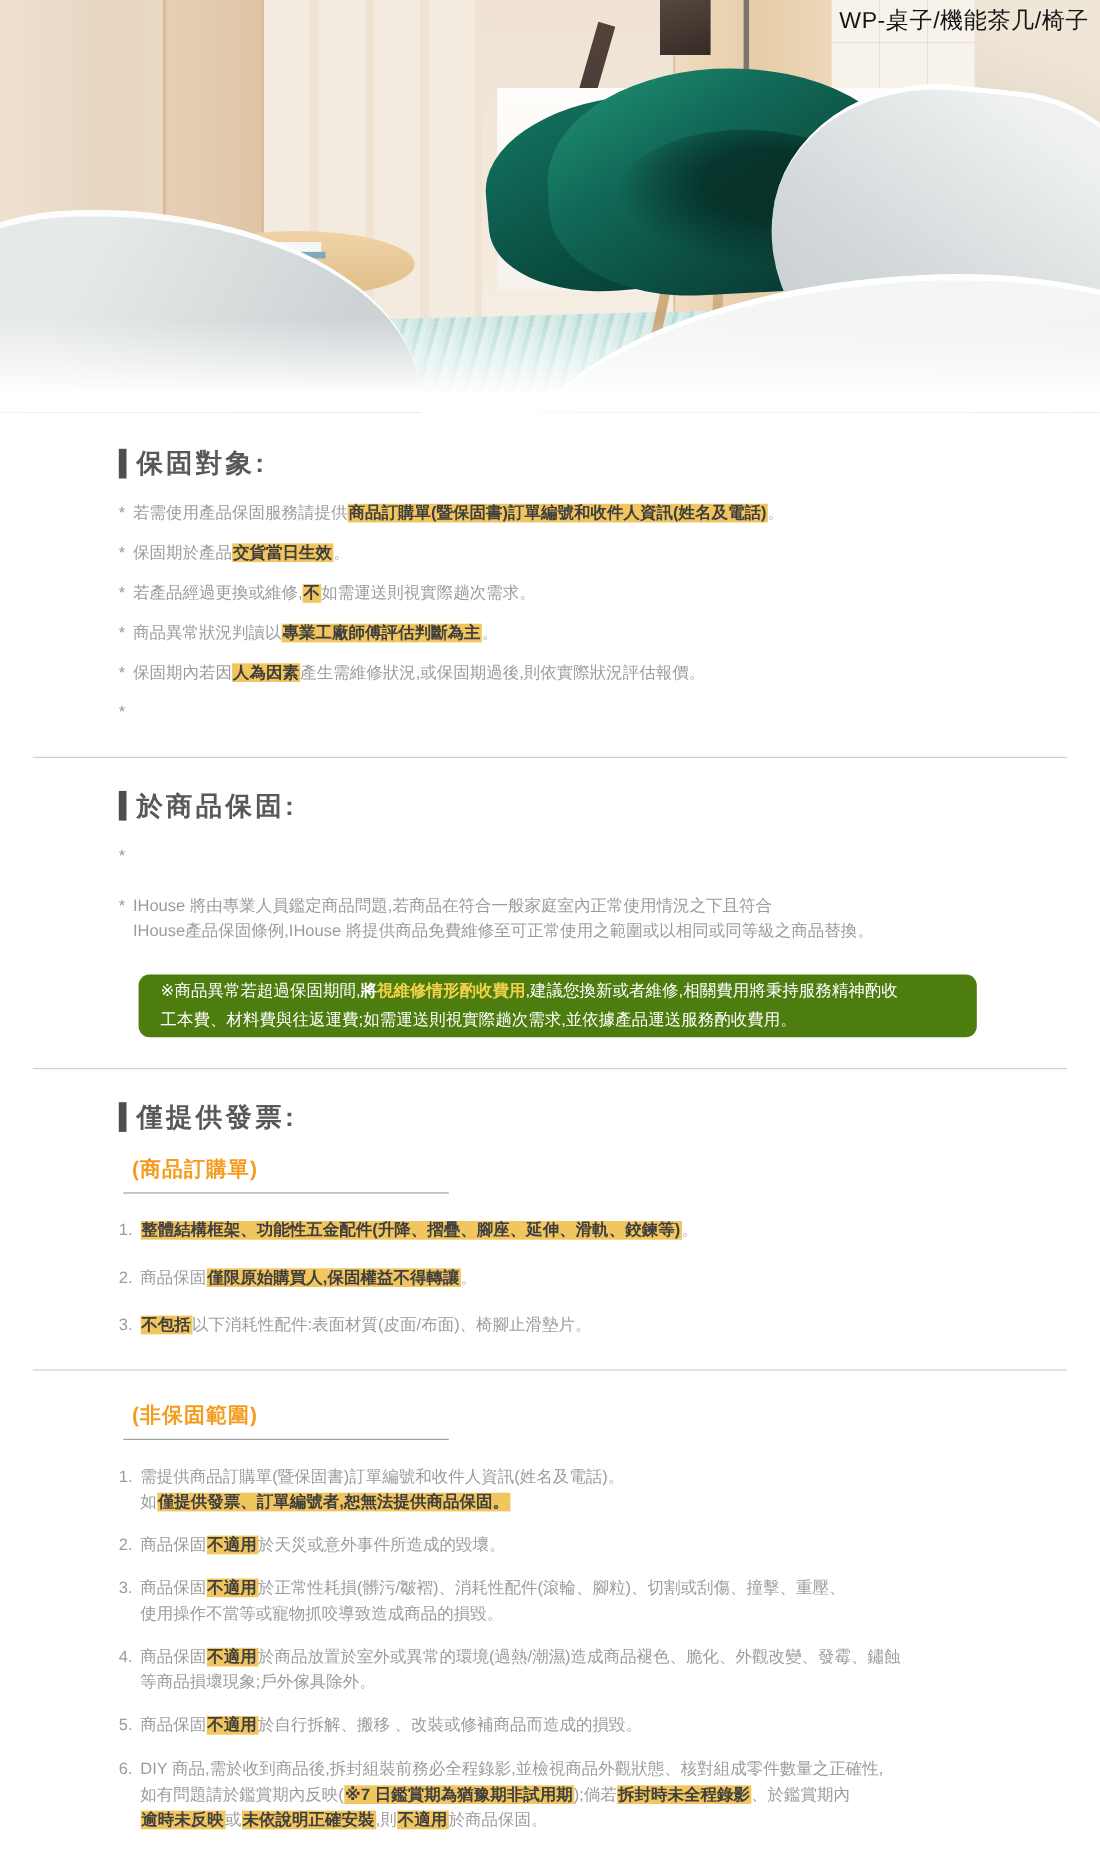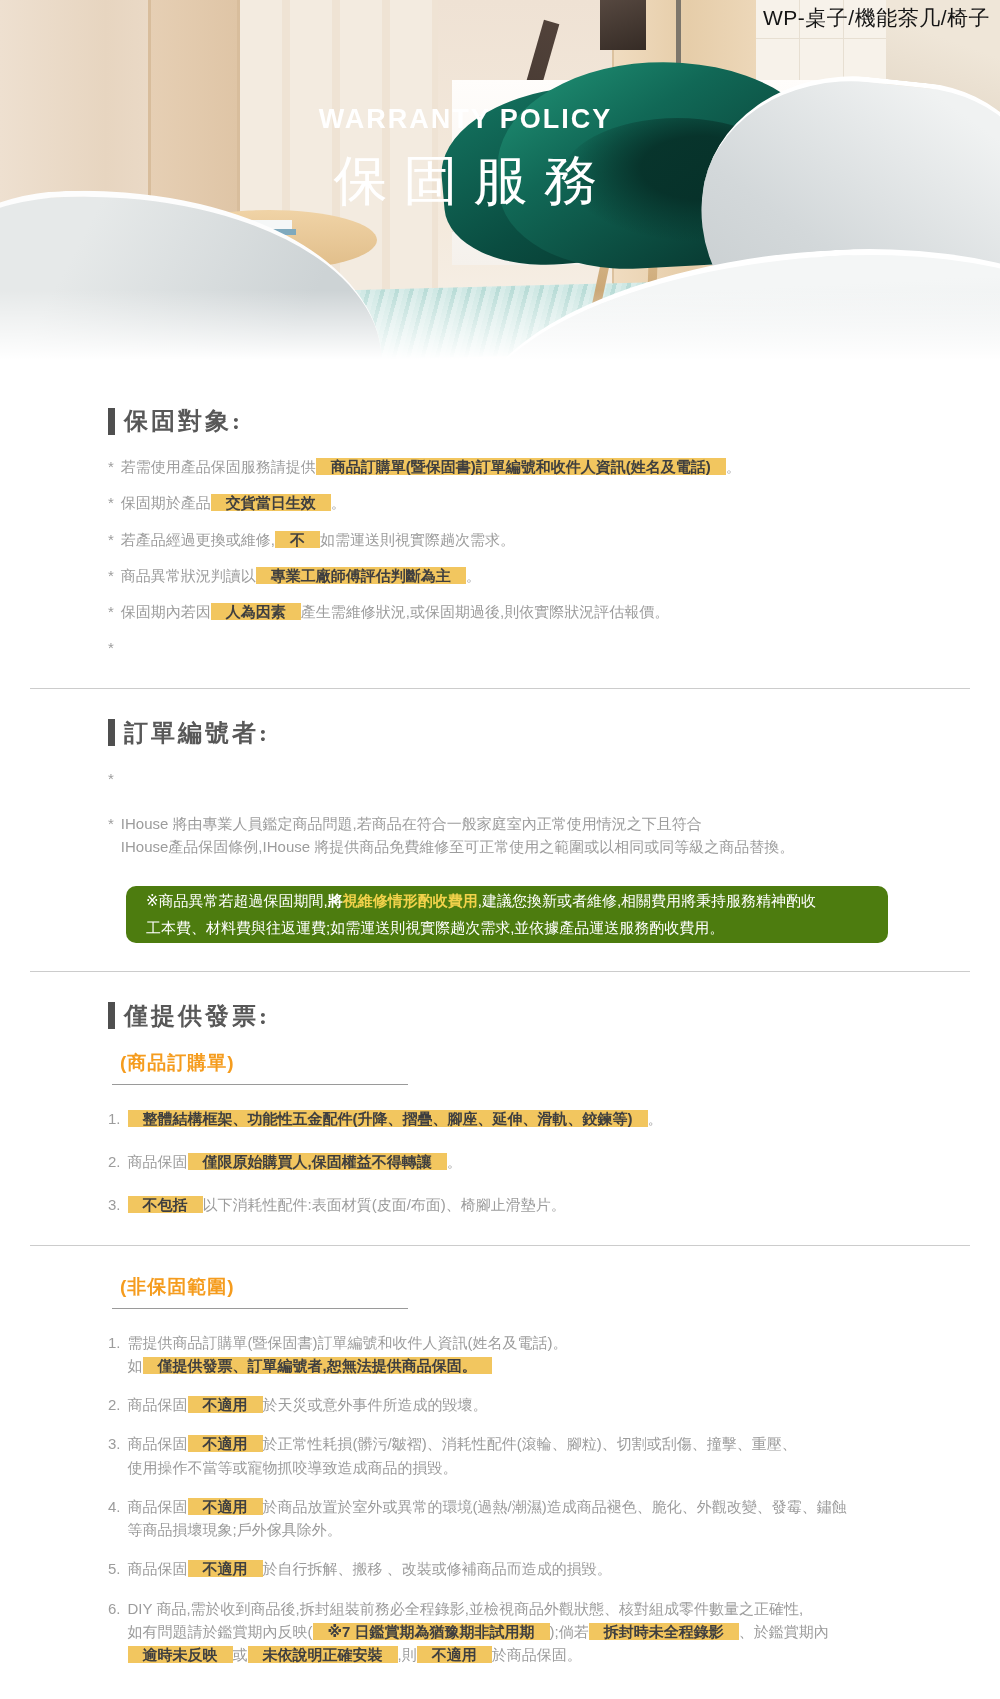--- a/index.html
+++ b/index.html
@@ -45,27 +45,27 @@
   .h-chair-front{left:470px;top:252px;width:660px;height:280px;border-radius:65% 50% 0 0;
      background:linear-gradient(180deg,#f4f6f6 10%,#e2e6e7 60%);border-top:6px solid #ffffff;transform:rotate(-3deg);}
   .h-fade{left:0;bottom:0;width:100%;height:85px;background:linear-gradient(180deg,rgba(255,255,255,0),#ffffff 82%);}
   .hero-titles{left:318px;top:104px;width:295px;text-align:center;color:#ffffff;}
   .hero-title-en{position:static;display:block;font-size:27px;font-weight:700;letter-spacing:2px;}
   .hero-title-zh{position:static;display:block;margin-top:10px;font-size:54px;font-weight:400;letter-spacing:16px;margin-right:-16px;white-space:nowrap;}
   .corner-tag{top:4px;right:10px;font-size:21px;color:#141414;letter-spacing:.5px;}
 
   
   .wrap{margin-left:108px;width:800px;padding-top:30px;padding-bottom:40px;color:#9c9c9c;font-size:15px;}
-  .sec-head{display:flex;align-items:center;margin-bottom:18px;font-family:Liberation Serif, serif;}
+  .sec-head{display:flex;align-items:center;margin-bottom:18px;}
   .sec-bar{width:7px;height:27px;background:#4f4f4f;margin-right:9px;}
   .sec-title{font-size:24px;font-weight:700;color:#585858;letter-spacing:3px;margin:0;}
   .item{display:flex;margin-bottom:13px;line-height:1.55;}
   .item .marker{flex:0 0 auto;margin-right:7px;}
   .item .content{white-space:pre-line;}
-  .seg-hl{background:#F2C65F;color:#3f3f3f;font-weight:700;padding:0 15px;}
+  .seg-hl{background:#F2C65F;color:#3f3f3f;font-weight:700;padding:0 1px;}
   .divider{border:none;border-top:1px solid #cccccc;margin:28px 0 28px -78px;width:940px;}
   .period-item{margin-bottom:22px;}
   .notice-box{background:#4d7c0f;border-radius:10px;color:#ffffff;padding:2px 20px;margin:28px 0 0 18px;
               width:722px;font-size:15px;line-height:1.75;white-space:pre-line;}
   .seg-wb{font-weight:700;color:#ffffff;}
   .seg-yb{font-weight:700;color:#F2D24B;}
   .sub-label{color:#F59C1E;font-size:19px;font-weight:700;letter-spacing:1px;margin:2px 0 0 12px;}
   .sub-underline{width:296px;border:none;border-top:1px solid #9a9a9a;margin:8px 0 0 4px;}
   .num-list{margin-top:22px;}
   .num-list .item{margin-bottom:20px;}
@@ -95,24 +95,20 @@
   <div class="h-leg h-leg1"></div>
   <div class="h-leg h-leg2"></div>
   <div class="h-leg h-leg3"></div>
   <div class="h-leg h-leg4"></div>
   <div class="h-green-front"></div>
   <div class="h-green-cavity"></div>
   <div class="h-chair-right"></div>
   <div class="h-chair-left"></div>
   <div class="h-chair-front"></div>
   <div class="h-fade"></div>
-  <div class="hero-titles">
-    <span class="hero-title-en">WARRANTY POLICY</span>
-    <span class="hero-title-zh">保固服務</span>
-  </div>
   <div class="corner-tag">WP-桌子/機能茶几/椅子</div>
 </div>
 
 <div class="wrap">
 
   <div class="sec-head">
     <div class="sec-bar"></div>
     <h2 class="sec-title">保固對象:</h2>
   </div>
   <div>
@@ -138,21 +134,21 @@
     </div>
     <div class="item">
       <span class="marker">*</span>
     </div>
   </div>
 
   <hr class="divider">
 
   <div class="sec-head">
     <div class="sec-bar"></div>
-    <h2 class="sec-title">訂單編號者:</h2>
+    <h2 class="sec-title">於商品保固:</h2>
   </div>
   <div>
     <div class="item period-item">
       <span class="marker">*</span>
     </div>
     <div class="item period-item">
       <span class="marker">*</span>
       <span class="content"><span>IHouse 將由專業人員鑑定商品問題,若商品在符合一般家庭室內正常使用情況之下且符合
 IHouse產品保固條例,IHouse 將提供商品免費維修至可正常使用之範圍或以相同或同等級之商品替換。</span></span>
     </div>

